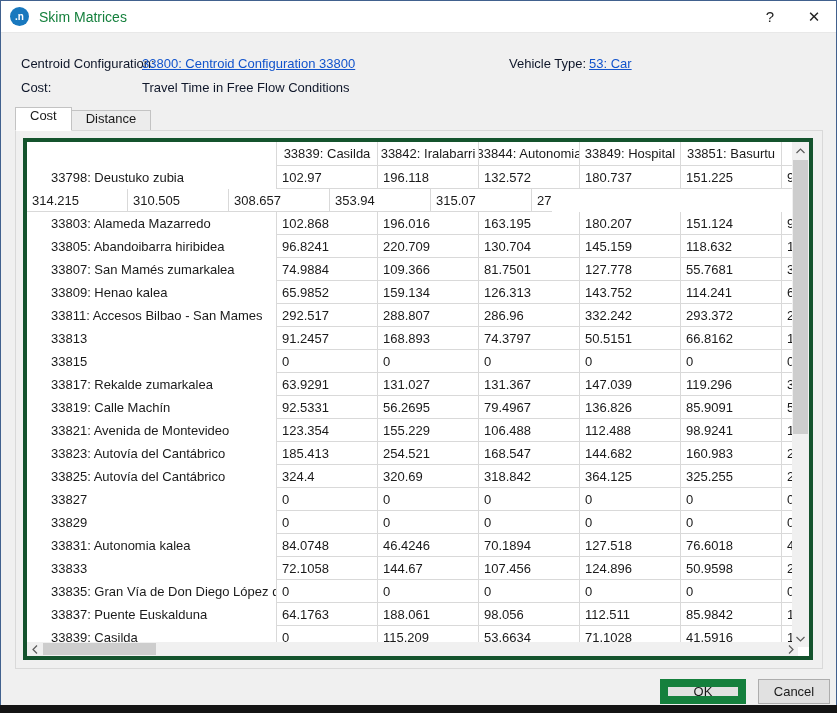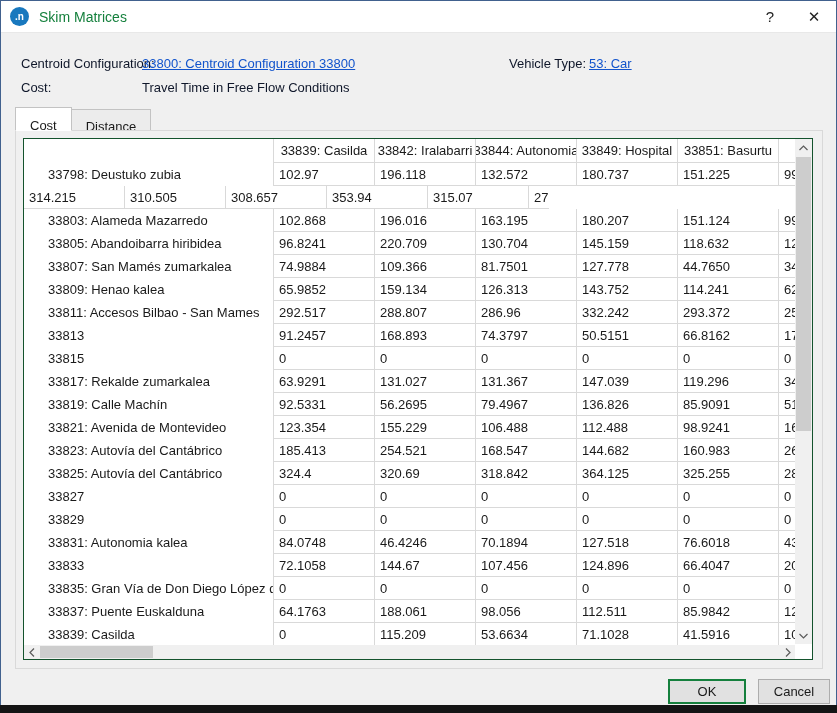--- a/index.html
+++ b/index.html
@@ -15,27 +15,27 @@
   .tb-buttons{margin-left:auto;display:flex;height:100%}
   .tb-btn{width:44px;height:100%;display:flex;align-items:center;justify-content:center;font-size:15px;color:#222;cursor:default}
 
   
   .info{position:absolute;left:0;top:32px;width:100%;height:70px}
   .lbl{position:absolute;color:#0f172a;white-space:nowrap}
   a.link{color:#1254cc;text-decoration:underline;white-space:nowrap;cursor:pointer}
 
   
   .tabbar{position:absolute;left:14px;top:106px;display:flex;align-items:flex-end;height:24px}
-  .tab{padding:16px 14px 4px 14px;font-size:13px;border:1px solid #c3c3c3;background:#ececec;color:#1a1a1a;height:21px;display:flex;align-items:center}
+  .tab{padding:0 14px 4px 14px;font-size:13px;border:1px solid #c3c3c3;background:#ececec;color:#1a1a1a;height:21px;display:flex;align-items:flex-start}
   .tab.active{background:#ffffff;border-bottom:1px solid #ffffff;height:24px;position:relative;z-index:3}
   .tab.inactive{margin-left:0;border-left:none}
   .tab-pane{position:absolute;left:14px;top:129px;width:808px;height:539px;border:1px solid #d9d9d9;background:#f0f0f0}
 
   
-  .tframe{position:absolute;left:22px;top:137px;width:790px;height:522px;border:1px solid #14532d;background:#ffffff}
+  .tframe{position:absolute;left:22px;top:137px;width:790px;height:522px;border:4px solid #14532d;background:#ffffff}
   .tgrid{position:absolute;left:0;top:0;width:771px;height:506px;overflow:hidden;background:#fff}
   .thead{display:flex;height:24px}
   .corner{width:250px;border-right:1px solid #d9d9d9;flex:none}
   .hcell{width:101px;flex:none;border-right:1px solid #d9d9d9;border-bottom:1px solid #d9d9d9;
          display:flex;align-items:center;justify-content:center;white-space:nowrap;overflow:hidden;color:#1a1a1a}
   .hcell.clip{width:20px;border-right:none}
   .trow{display:flex;height:23px}
   .rlabel{width:250px;flex:none;border-right:1px solid #d9d9d9;display:flex;align-items:center;padding-left:24px;white-space:nowrap;overflow:hidden}
   .tcell{width:101px;flex:none;border-right:1px solid #d9d9d9;border-bottom:1px solid #d9d9d9;
          display:flex;align-items:center;padding-left:5px;white-space:nowrap;overflow:hidden}
@@ -46,21 +46,21 @@
   .hscroll{position:absolute;left:0;bottom:0;height:14px;width:771px;background:#f0f0f0}
   .sbtn{position:absolute;display:flex;align-items:center;justify-content:center;color:#5b5b5b}
   .vthumb{position:absolute;left:1px;top:18px;width:15px;height:274px;background:#cdcdcd}
   .hthumb{position:absolute;left:16px;top:1px;width:113px;height:12px;background:#cdcdcd}
   .sbtn svg{display:block}
 
   
   .btnrow{position:absolute;top:678px;right:6px;display:flex;gap:12px}
   .btn{height:25px;background:#e1e1e1;font-size:13px;display:flex;align-items:center;justify-content:center;
        font-family:"Liberation Sans",sans-serif;cursor:default}
-  .btn.ok{width:78px;border:2px solid #15803d}
+  .btn.ok{width:86px;border:8px solid #15803d}
   .btn.cancel{width:72px;border:1px solid #adadad}
 
   .bottom-strip{position:absolute;left:0;top:705px;width:837px;height:8px;background:#141414}
 </style>
 </head>
 <body>
 
 <div class="dialog">
 
   <div class="titlebar">
@@ -139,21 +139,21 @@
             <div class="tcell">145.159</div>
             <div class="tcell">118.632</div>
             <div class="tcell clip">12</div>
           </div>
           <div class="trow">
             <div class="rlabel">33807: San Mamés zumarkalea</div>
             <div class="tcell">74.9884</div>
             <div class="tcell">109.366</div>
             <div class="tcell">81.7501</div>
             <div class="tcell">127.778</div>
-            <div class="tcell">44.7650</div>
+            <div class="tcell">55.7681</div>
             <div class="tcell clip">34</div>
           </div>
           <div class="trow">
             <div class="rlabel">33809: Henao kalea</div>
             <div class="tcell">65.9852</div>
             <div class="tcell">159.134</div>
             <div class="tcell">126.313</div>
             <div class="tcell">143.752</div>
             <div class="tcell">114.241</div>
             <div class="tcell clip">62</div>
@@ -256,21 +256,21 @@
             <div class="tcell">127.518</div>
             <div class="tcell">76.6018</div>
             <div class="tcell clip">43</div>
           </div>
           <div class="trow">
             <div class="rlabel">33833</div>
             <div class="tcell">72.1058</div>
             <div class="tcell">144.67</div>
             <div class="tcell">107.456</div>
             <div class="tcell">124.896</div>
-            <div class="tcell">66.4047</div>
+            <div class="tcell">50.9598</div>
             <div class="tcell clip">20</div>
           </div>
           <div class="trow">
             <div class="rlabel">33835: Gran Vía de Don Diego López de Haro</div>
             <div class="tcell">0</div>
             <div class="tcell">0</div>
             <div class="tcell">0</div>
             <div class="tcell">0</div>
             <div class="tcell">0</div>
             <div class="tcell clip">0</div>

